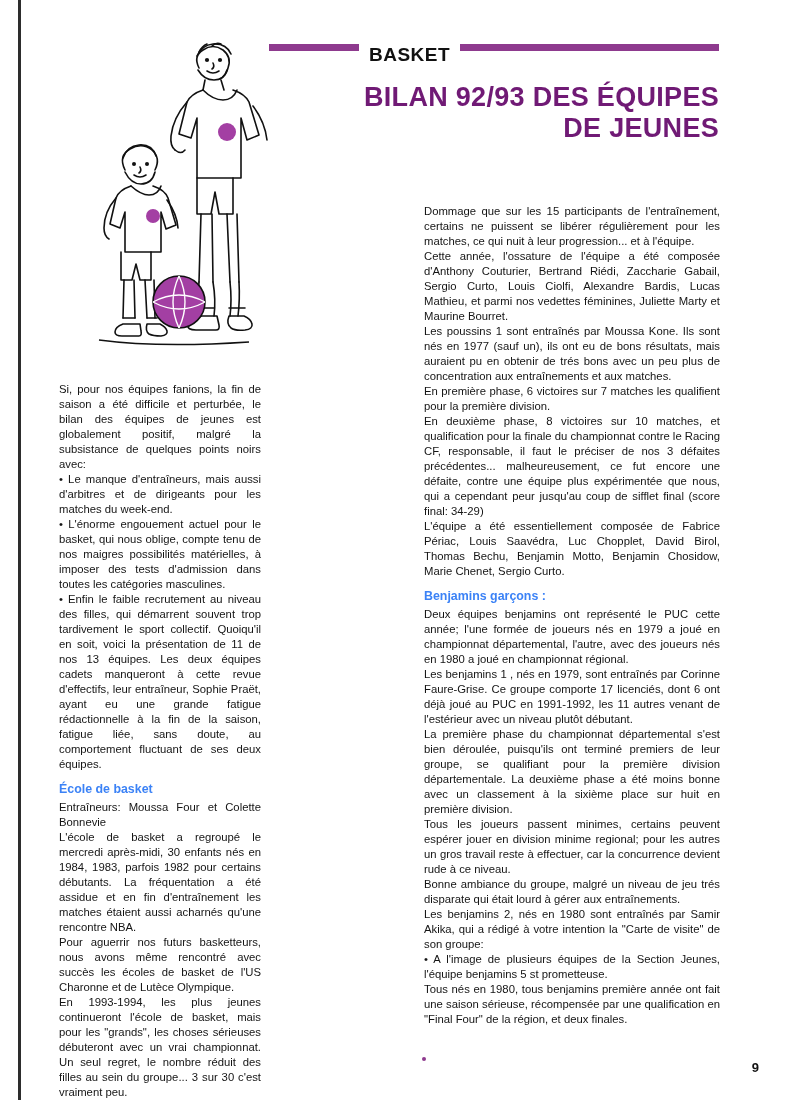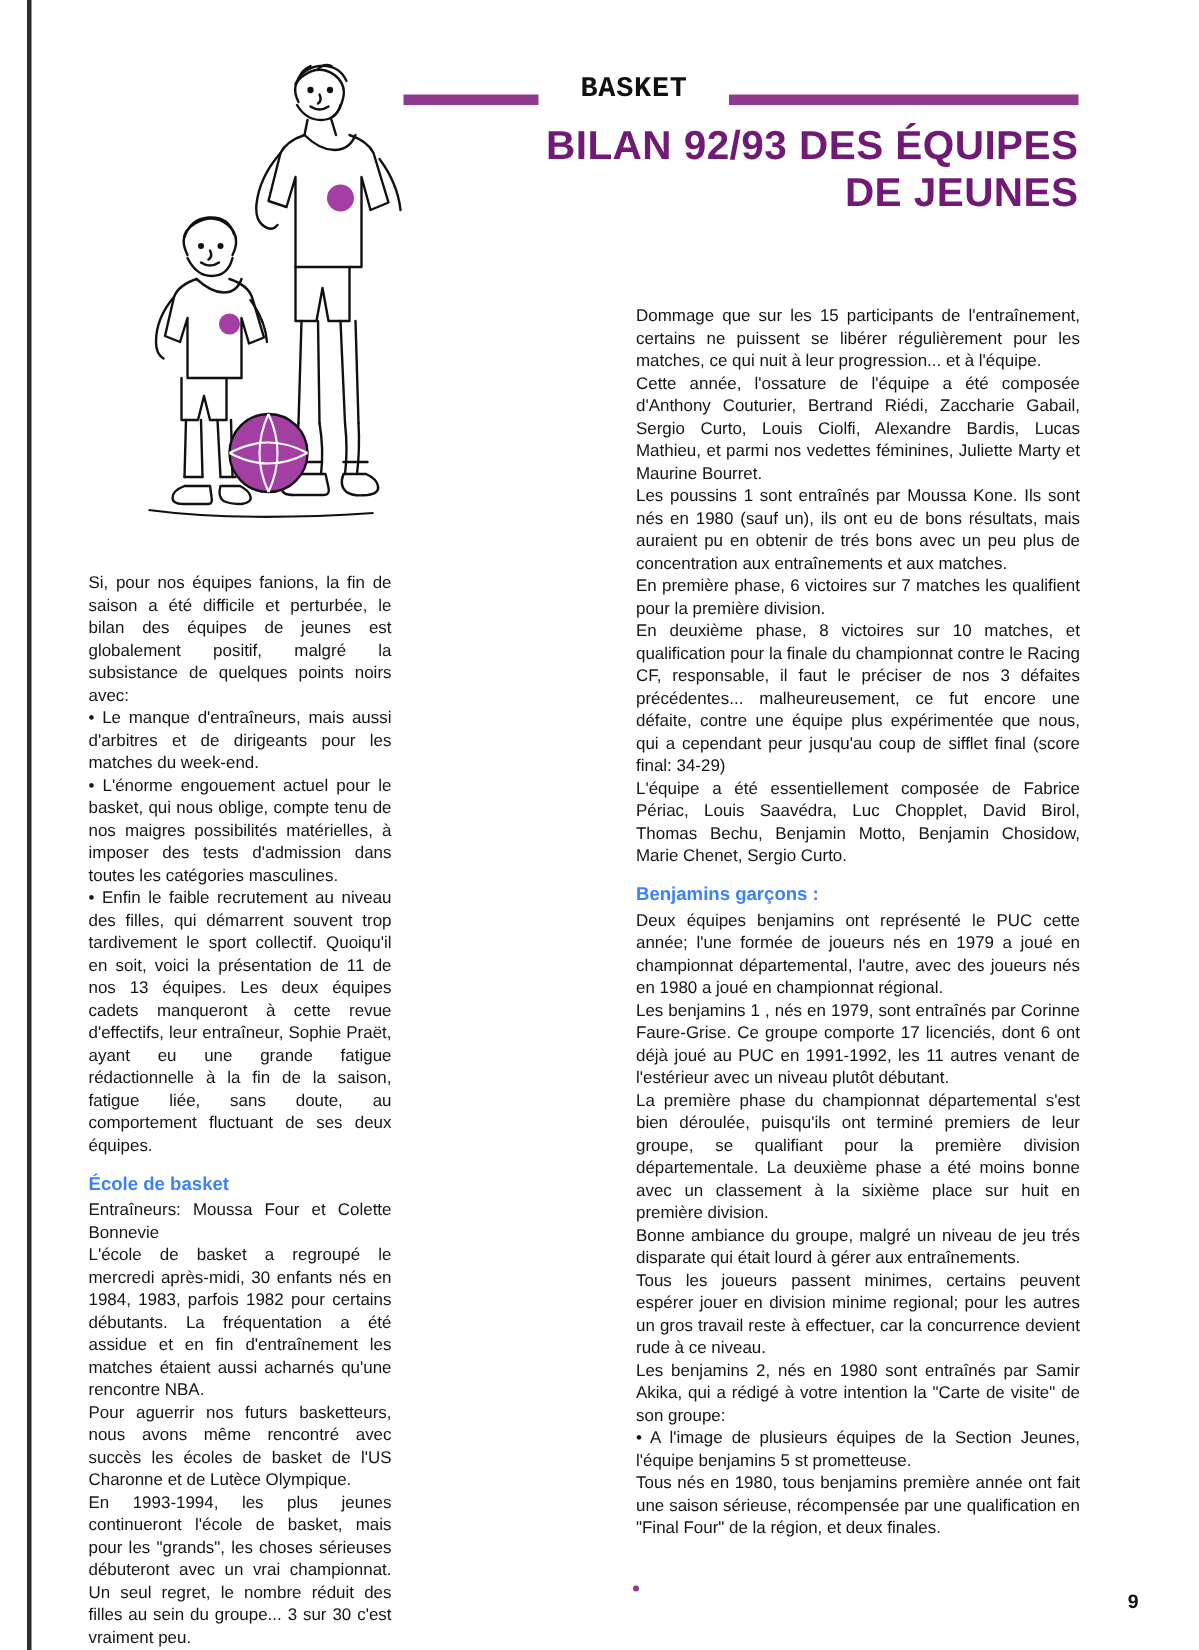--- a/index.html
+++ b/index.html
@@ -41,24 +41,23 @@
 
   
   .header {
     position: absolute;
     left: 245px;
     top: 44px;
     width: 450px;
   }
   .basket-row {
     display: flex;
-    align-items: flex-end;
-    gap: 28px;
+    align-items: flex-start;
+    gap: 10px;
     height: 26px;
-    font-family: Liberation Mono, monospace;
   }
   .bar {
     height: 7px;
     background: #8e3a8e;
     flex: 0 0 auto;
   }
   .bar-left { width: 90px; }
   .bar-right { flex: 1 1 auto; }
   .basket-title {
     font-size: 19px;
@@ -239,31 +238,31 @@
       <p>Entraîneurs: Moussa Four et Colette Bonnevie</p>
       <p>L'école de basket a regroupé le mercredi après-midi, 30 enfants nés en 1984, 1983, parfois 1982 pour certains débutants. La fréquentation a été assidue et en fin d'entraînement les matches étaient aussi acharnés qu'une rencontre NBA.</p>
       <p>Pour aguerrir nos futurs basketteurs, nous avons même rencontré avec succès les écoles de basket de l'US Charonne et de Lutèce Olympique.</p>
       <p>En 1993-1994, les plus jeunes continueront l'école de basket, mais pour les "grands", les choses sérieuses débuteront avec un vrai championnat. Un seul regret, le nombre réduit des filles au sein du groupe... 3 sur 30 c'est vraiment peu.</p>
 
     </div>
 
     <div class="col col-right">
       <p>Dommage que sur les 15 participants de l'entraînement, certains ne puissent se libérer régulièrement pour les matches, ce qui nuit à leur progression... et à l'équipe.</p>
       <p>Cette année, l'ossature de l'équipe a été composée d'Anthony Couturier, Bertrand Riédi, Zaccharie Gabail, Sergio Curto, Louis Ciolfi, Alexandre Bardis, Lucas Mathieu, et parmi nos vedettes féminines, Juliette Marty et Maurine Bourret.</p>
-      <p>Les poussins 1 sont entraînés par Moussa Kone. Ils sont nés en 1980 (sauf un), ils ont eu de bons résultats, mais auraient pu en obtenir de trés bons avec un peu plus de concentration aux entraînements et aux matches.</p>
+      <p>Les poussins 1 sont entraînés par Moussa Kone. Ils sont nés en 1977 (sauf un), ils ont eu de bons résultats, mais auraient pu en obtenir de trés bons avec un peu plus de concentration aux entraînements et aux matches.</p>
       <p>En première phase, 6 victoires sur 7 matches les qualifient pour la première division.</p>
       <p>En deuxième phase, 8 victoires sur 10 matches, et qualification pour la finale du championnat contre le Racing CF, responsable, il faut le préciser de nos 3 défaites précédentes... malheureusement, ce fut encore une défaite, contre une équipe plus expérimentée que nous, qui a cependant peur jusqu'au coup de sifflet final (score final: 34-29)</p>
       <p>L'équipe a été essentiellement composée de Fabrice Périac, Louis Saavédra, Luc Chopplet, David Birol, Thomas Bechu, Benjamin Motto, Benjamin Chosidow, Marie Chenet, Sergio Curto.</p>
 
       <div class="sec-head">Benjamins garçons :</div>
       <p>Deux équipes benjamins ont représenté le PUC cette année; l'une formée de joueurs nés en 1979 a joué en championnat départemental, l'autre, avec des joueurs nés en 1980 a joué en championnat régional.</p>
       <p>Les benjamins 1 , nés en 1979, sont entraînés par Corinne Faure-Grise. Ce groupe comporte 17 licenciés, dont 6 ont déjà joué au PUC en 1991-1992, les 11 autres venant de l'estérieur avec un niveau plutôt débutant.</p>
       <p>La première phase du championnat départemental s'est bien déroulée, puisqu'ils ont terminé premiers de leur groupe, se qualifiant pour la première division départementale. La deuxième phase a été moins bonne avec un classement à la sixième place sur huit en première division.</p>
+      <p>Tous les joueurs passent minimes, certains peuvent espérer jouer en division minime regional; pour les autres un gros travail reste à effectuer, car la concurrence devient rude à ce niveau.</p>
       <p>Bonne ambiance du groupe, malgré un niveau de jeu trés disparate qui était lourd à gérer aux entraînements.</p>
-      <p>Tous les joueurs passent minimes, certains peuvent espérer jouer en division minime regional; pour les autres un gros travail reste à effectuer, car la concurrence devient rude à ce niveau.</p>
       <p>Les benjamins 2, nés en 1980 sont entraînés par Samir Akika, qui a rédigé à votre intention la "Carte de visite" de son groupe:</p>
       <p>• A l'image de plusieurs équipes de la Section Jeunes, l'équipe benjamins 5 st prometteuse.</p>
       <p>Tous nés en 1980, tous benjamins première année ont fait une saison sérieuse, récompensée par une qualification en "Final Four" de la région, et deux finales.</p>
     </div>
 
     <div class="dot-mark"></div>
     <div class="page-num">9</div>
   </div>
 </div>
 

